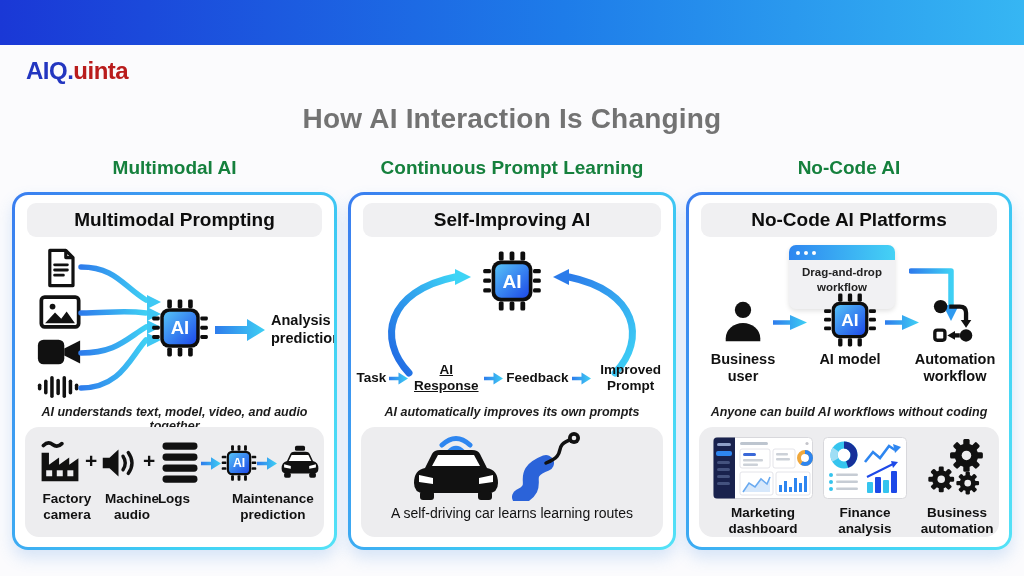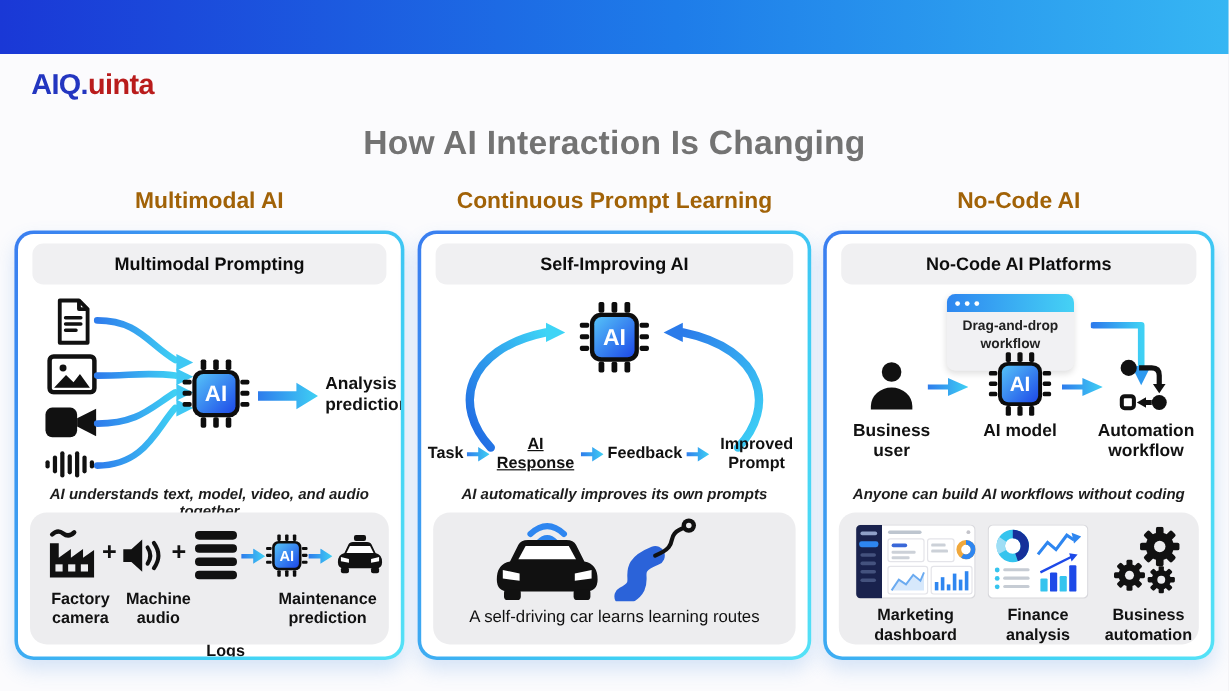--- a/index.html
+++ b/index.html
@@ -5,27 +5,27 @@
   html,body{margin:0;padding:0;background:#e8e8ea;}
   .canvas{position:relative;width:1024px;height:576px;background:#fbfbfd;overflow:hidden;
           font-family:"Liberation Sans","DejaVu Sans",sans-serif;color:#111;}
   .topbar{position:absolute;left:0;top:0;width:1024px;height:45px;
           background:linear-gradient(90deg,#1a38d6 0%,#1e7ce9 55%,#36b6f3 100%);}
   .logo{position:absolute;left:26px;top:57px;font-size:24px;font-weight:800;letter-spacing:-.5px;}
   .logo .pfx{color:#2336c0;}
   .logo .sfx{color:#b91c1c;}
   .title{position:absolute;left:0;right:0;top:103px;text-align:center;
          font-size:28px;font-weight:800;color:#737373;letter-spacing:.2px;}
-  .colhead{position:absolute;top:157px;text-align:center;font-size:19px;font-weight:700;color:#a16207;}
+  .colhead{position:absolute;top:157px;text-align:center;font-size:19px;font-weight:700;color:#15803d;}
   .card{position:absolute;top:192px;height:358px;border-radius:16px;padding:3px;box-sizing:border-box;
         background:linear-gradient(120deg,#3a7df0 0%,#3fd0f4 70%,#55e2f7 100%);
         box-shadow:0 8px 16px rgba(70,140,225,.20);}
   .card-in{position:relative;width:100%;height:100%;background:#fff;border-radius:13px;overflow:hidden;}
   .cardtitle{position:absolute;left:12px;right:12px;top:8px;height:34px;background:#f0f0f2;border-radius:9px;
-             display:flex;align-items:center;justify-content:center;font-size:15px;font-weight:700;color:#0d0d0d;}
+             display:flex;align-items:center;justify-content:center;font-size:19px;font-weight:700;color:#0d0d0d;}
   .caption{position:absolute;left:4px;right:4px;top:210px;text-align:center;font-style:italic;
            font-weight:600;font-size:12.5px;color:#1c1c1c;}
   .graybox{position:absolute;left:10px;right:10px;top:232px;bottom:10px;background:#ededef;border-radius:14px;}
   .abs{position:absolute;}
   .lab{position:absolute;text-align:center;font-size:13.5px;font-weight:600;line-height:1.2;color:#111;}
   .flowlab{font-size:13.5px;font-weight:600;text-align:center;line-height:1.15;color:#111;}
   .flowrow{position:absolute;left:2px;right:2px;top:160px;height:46px;display:flex;align-items:center;
            justify-content:center;gap:3px;}
   .outtext{position:absolute;font-size:14.5px;font-weight:600;line-height:1.25;color:#111;}
   .plus{position:absolute;font-size:21px;font-weight:700;color:#111;}
@@ -205,21 +205,21 @@
         <svg class="abs" style="left:254px;top:18px;" width="42" height="36" viewBox="0 0 100 86">
           <rect x="38" y="2" width="24" height="12" rx="4" fill="#111"></rect>
           <path d="M18 68 q-12 0 -12 -12 q0 -15 13 -18 l8 -17 q2 -5 9 -5 h28 q7 0 9 5 l8 17 q13 3 13 18 q0 12 -12 12 z" fill="#111"></path>
           <path d="M30 24 h40 l7 14 h-54 z" fill="#fff"></path>
           <path d="M12 46 l16 4 v7 l-16 -3 z M88 46 l-16 4 v7 l16 -3 z" fill="#fff"></path>
           <rect x="12" y="66" width="16" height="12" rx="4" fill="#111"></rect>
           <rect x="72" y="66" width="16" height="12" rx="4" fill="#111"></rect>
         </svg>
         <div class="lab" style="left:8px;top:64px;width:68px;">Factory camera</div>
         <div class="lab" style="left:72px;top:64px;width:70px;">Machine audio</div>
-        <div class="lab" style="left:138px;top:64px;width:50px;margin-top:44px;">Logs</div>
+        <div class="lab" style="left:124px;top:64px;width:50px;">Logs</div>
         <div class="lab" style="left:198px;top:64px;width:100px;">Maintenance prediction</div>
       </div>
     </div>
   </div>
 
   <div class="card" style="left:348px;width:328px;">
     <div class="card-in">
       <div class="cardtitle">Self-Improving AI</div>
 
       <svg class="abs" style="left:0;top:48px;" width="322" height="150" viewBox="0 0 322 150">

